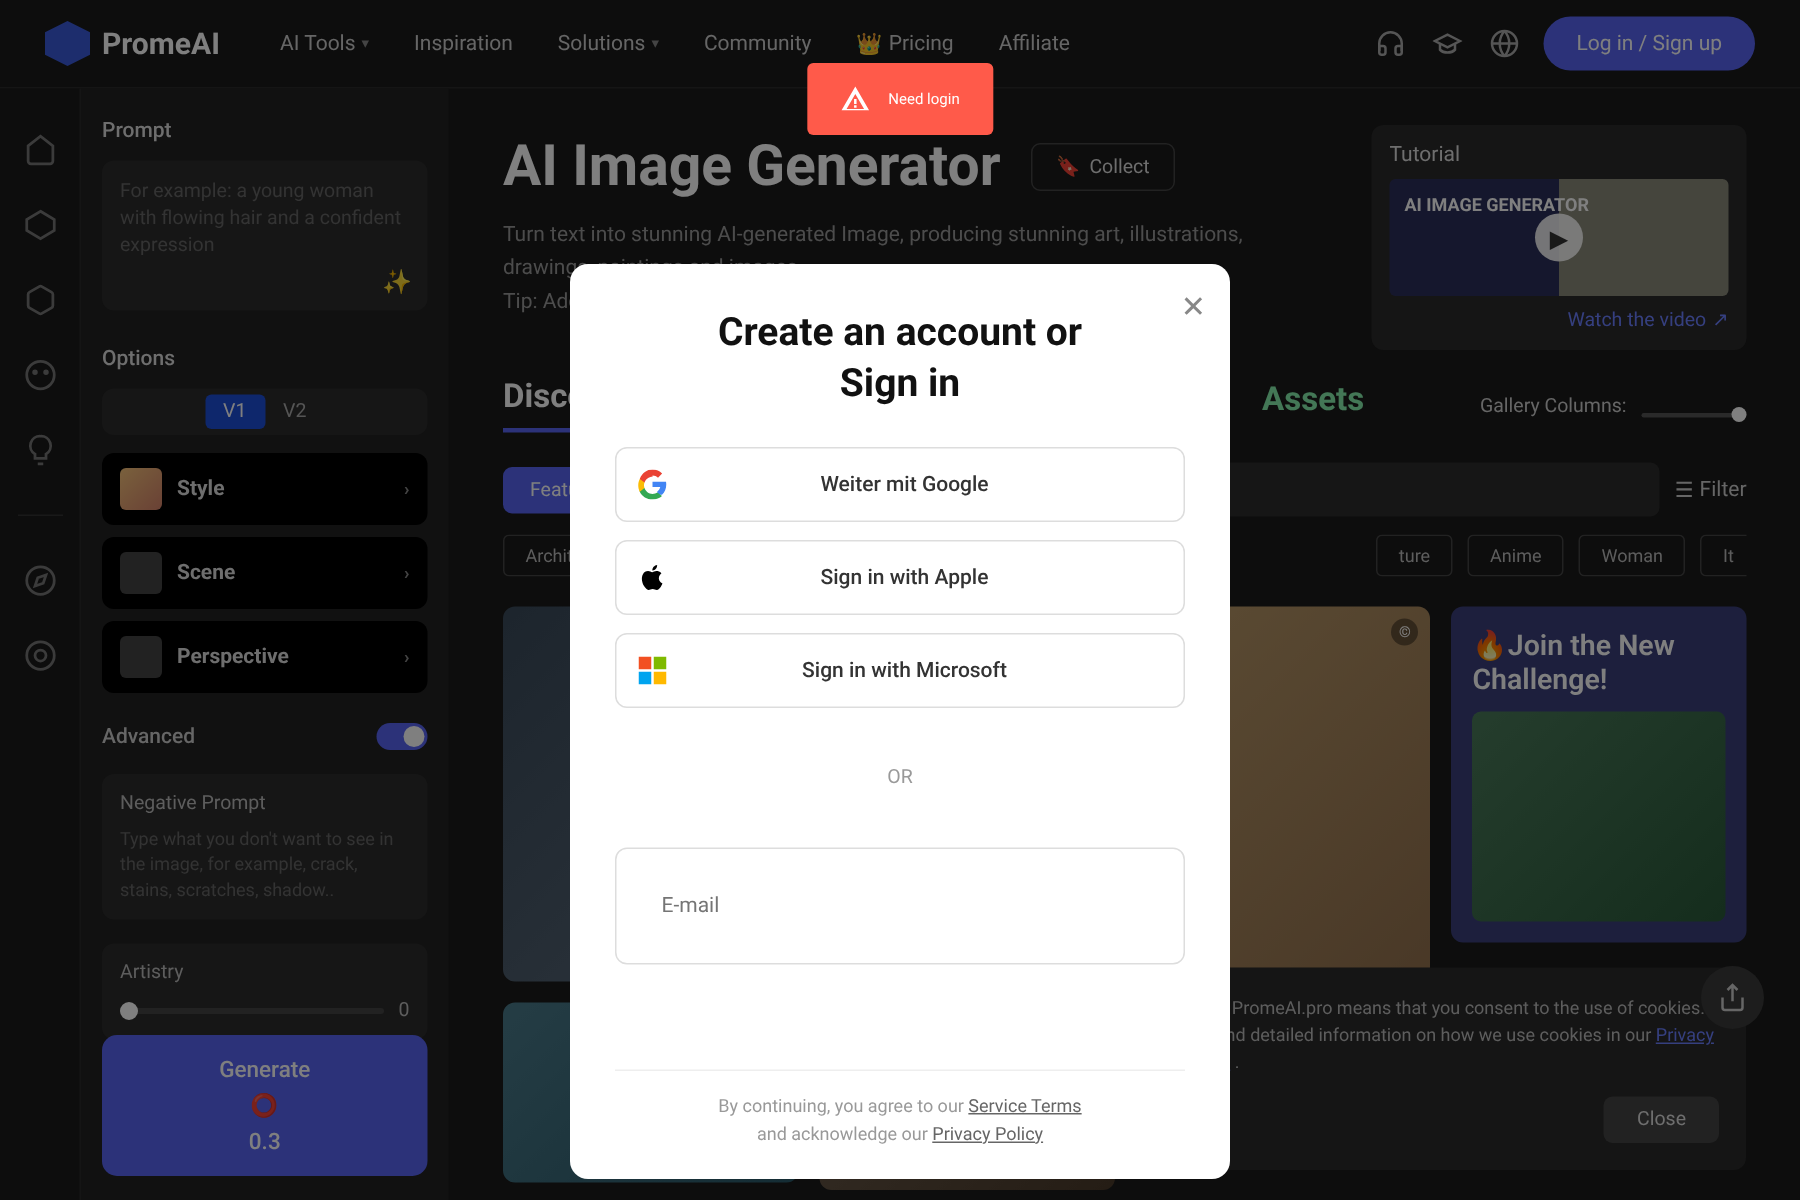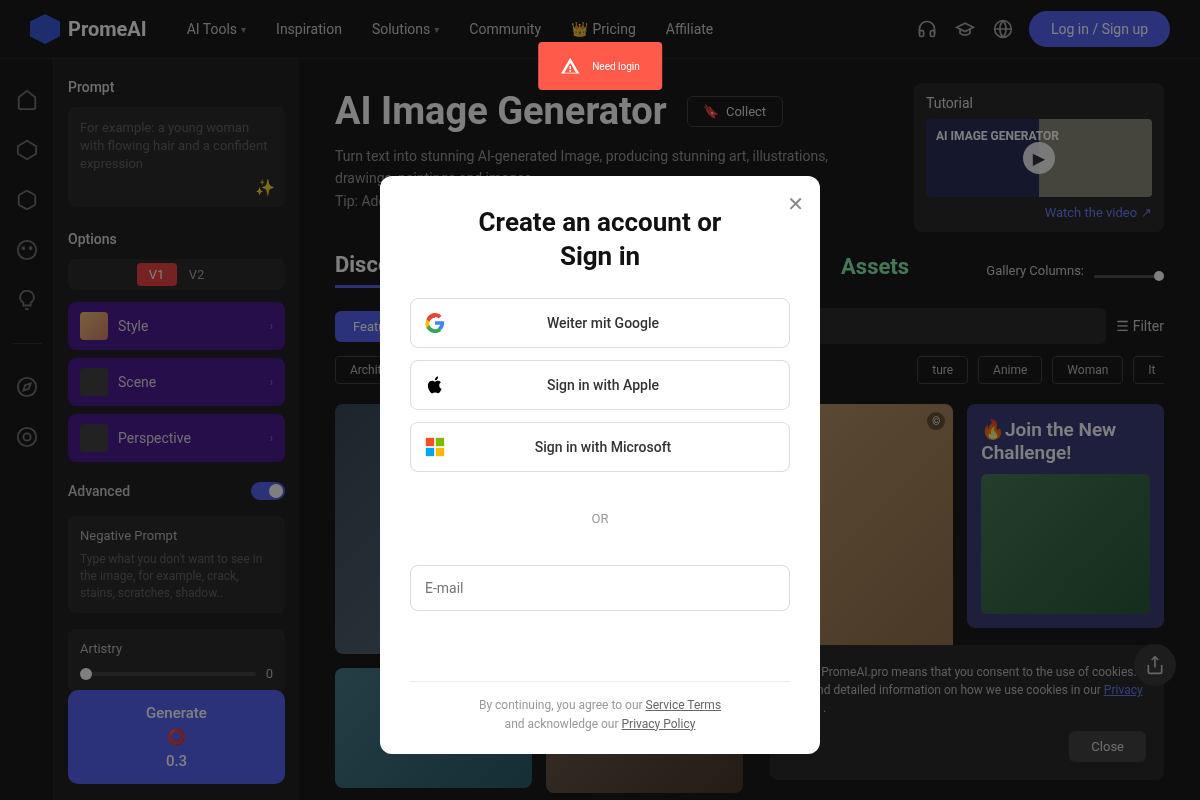--- a/index.html
+++ b/index.html
@@ -24,22 +24,22 @@
 .rail-divider { width: 30px; height: 1px; background: #333; margin: 4px 0; }
 
 
 .sidebar { position: absolute; left: 54px; top: 59px; width: 245px; height: 741px; background: #222; padding: 20px 14px; overflow-y: auto; }
 .sb-label { font-size: 14px; color: #ddd; font-weight: 500; margin-bottom: 12px; }
 .prompt-box { background: #2d2d2d; border-radius: 8px; padding: 12px; min-height: 100px; position: relative; margin-bottom: 24px; }
 .prompt-ph { color: #666; font-size: 13px; line-height: 1.4; }
 .magic-icon { position: absolute; right: 10px; bottom: 10px; color: #888; cursor: pointer; font-size: 16px; }
 .v-toggle { background: #2d2d2d; border-radius: 8px; display: flex; padding: 4px; margin-bottom: 12px; justify-content: center; }
 .v-btn { flex: 0 0 40px; text-align: center; padding: 4px 8px; font-size: 13px; color: #aaa; border-radius: 4px; cursor: pointer; }
-.v-btn.active { background: #ef4444; color: #fff; }
-.opt-row { background: #4c1d95; border-radius: 8px; padding: 10px 12px; display: flex; align-items: center; gap: 10px; margin-bottom: 8px; cursor: pointer; }
+.v-btn.active { background: #1d4ed8; color: #fff; }
+.opt-row { background: #000000; border-radius: 8px; padding: 10px 12px; display: flex; align-items: center; gap: 10px; margin-bottom: 8px; cursor: pointer; font-weight: bold; }
 .opt-icon { width: 28px; height: 28px; background: #444; border-radius: 4px; }
 .opt-icon.avatar { background: linear-gradient(135deg, #f4c27a, #d4826a); border-radius: 4px; }
 .opt-label { flex: 1; font-size: 14px; color: #ddd; }
 .opt-chev { color: #888; font-size: 12px; }
 .adv-row { display: flex; align-items: center; justify-content: space-between; margin: 20px 0 16px; }
 .adv-label { font-size: 14px; color: #ccc; font-weight: 500; }
 .toggle { width: 34px; height: 18px; background: #5865f2; border-radius: 9px; position: relative; cursor: pointer; }
 .toggle::after { content: ""; width: 14px; height: 14px; background: #fff; border-radius: 50%; position: absolute; top: 2px; right: 2px; }
 .neg-box { background: #2d2d2d; border-radius: 8px; padding: 12px; margin-bottom: 16px; }
 .neg-title { font-size: 13px; color: #bbb; margin-bottom: 8px; }
@@ -100,21 +100,21 @@
 
 .overlay { position: absolute; inset: 0; background: rgba(0,0,0,0.5); z-index: 50; }
 .modal { position: absolute; top: 176px; left: 50%; transform: translateX(-50%); width: 440px; background: #fff; border-radius: 12px; z-index: 60; padding: 30px 30px 20px; }
 .modal-close { position: absolute; top: 16px; right: 16px; color: #888; cursor: pointer; font-size: 20px; }
 .modal-title { text-align: center; font-size: 26px; font-weight: 700; color: #111; margin-bottom: 24px; line-height: 1.3; }
 .social-btn { border: 1px solid #ddd; background: #fff; border-radius: 8px; padding: 14px; display: flex; align-items: center; gap: 16px; margin-bottom: 12px; cursor: pointer; position: relative; }
 .social-icon { width: 20px; height: 20px; }
 .social-label { color: #333; font-size: 14px; font-weight: 500; flex: 1; text-align: center; margin-left: -30px; }
 .or-row { display: flex; align-items: center; gap: 24px; margin: 14px 0; color: #999; font-size: 13px; flex-direction: column; }
 .or-line { flex: 1; height: 1px; border-top: 1px dashed #ddd; }
-.email-input { width: 100%; border: 1px solid #ddd; border-radius: 8px; padding: 14px; font-size: 14px; color: #6d28d9; margin-bottom: 70px; }
+.email-input { width: 100%; border: 1px solid #ddd; border-radius: 8px; padding: 30px; font-size: 14px; color: #6d28d9; margin-bottom: 70px; }
 .modal-footer { text-align: center; font-size: 12px; color: #999; line-height: 1.6; border-top: 1px solid #eee; padding-top: 14px; }
 .modal-footer a { color: #666; text-decoration: underline; cursor: pointer; }
 
 
 .cookie { position: absolute; bottom: 20px; right: 36px; width: 394px; background: #2a2a2a; border-radius: 8px; padding: 18px; z-index: 40; }
 .cookie-text { font-size: 12px; color: #bbb; line-height: 1.5; margin-bottom: 14px; }
 .cookie-text a { color: #6b7fff; text-decoration: underline; cursor: pointer; }
 .cookie-close { float: right; background: #444; color: #ddd; padding: 8px 22px; border-radius: 6px; font-size: 13px; border: none; cursor: pointer; }
 
 .share-fab { position: absolute; right: 24px; bottom: 114px; width: 42px; height: 42px; background: #3a3a3a; border-radius: 50%; display: flex; align-items: center; justify-content: center; cursor: pointer; z-index: 45; color: #ccc; }

